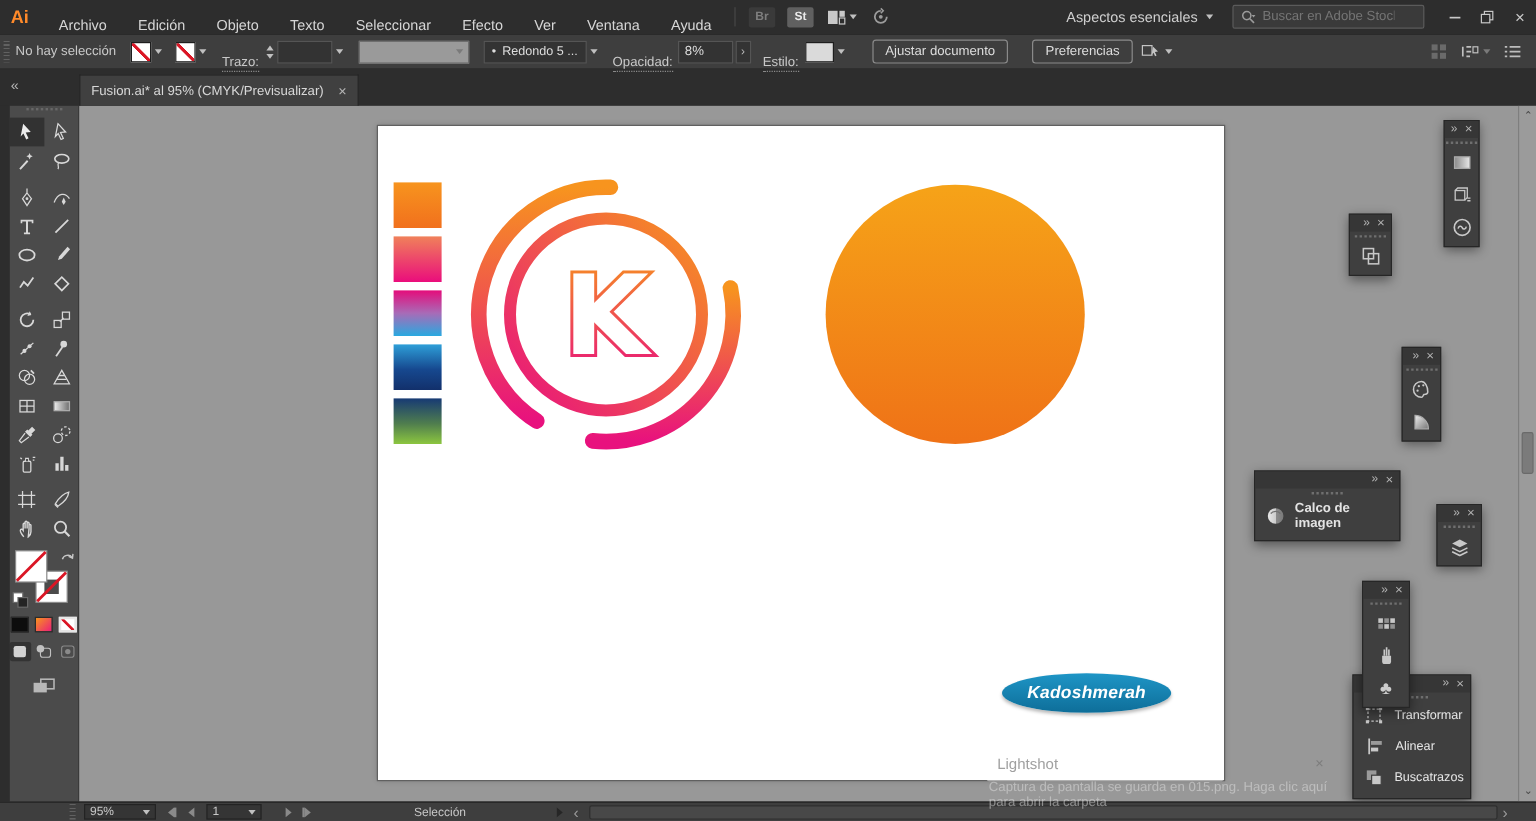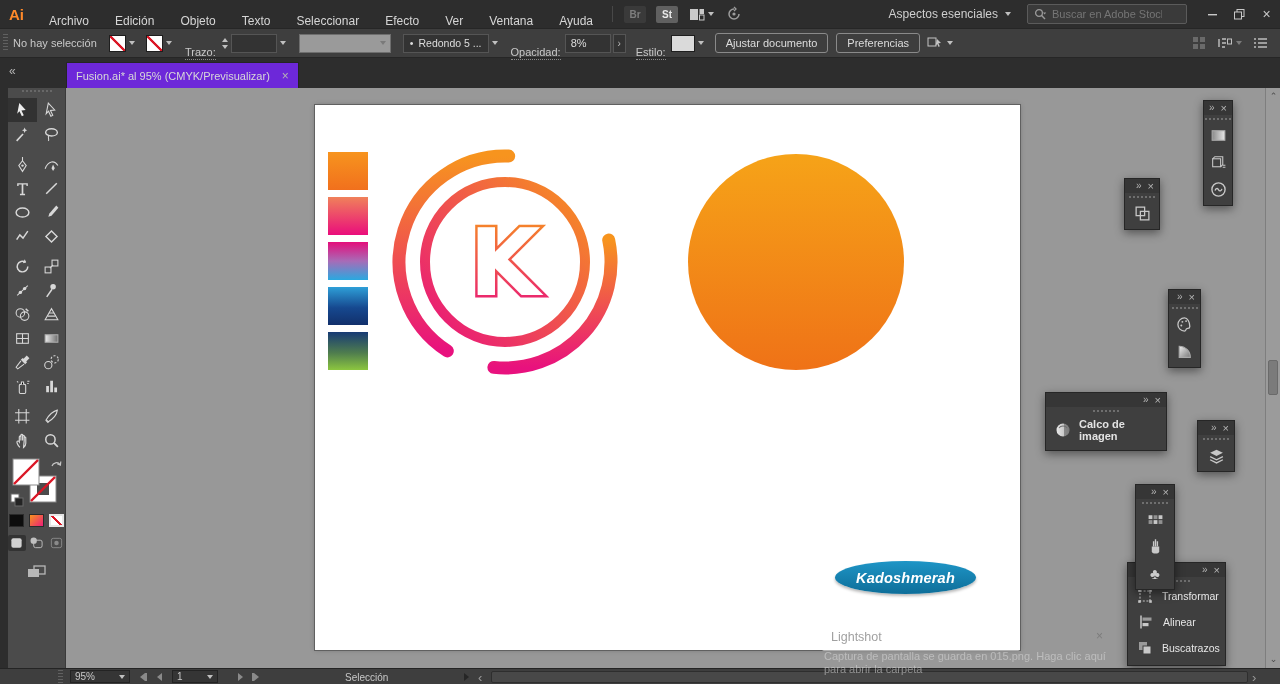--- a/index.html
+++ b/index.html
@@ -34,27 +34,27 @@
   .none-diag { background:linear-gradient(45deg,#FFF 43%,#DA1625 45%,#DA1625 55%,#FFF 57%) #FFF; }
   .cb-chev { margin:0 3px 0 3px; }
   .label-dotted { border-bottom:1px dotted #8A8A8A; margin-left:10px; padding-bottom:1px;margin-top:20px; }
   .stepper { display:flex; flex-direction:column; gap:3px; margin-left:6px; }
   .value-box { width:46px; height:19px; background:#333; border:1px solid #555; margin-left:3px; }
   .profile-dd { width:92px; height:19px; background:#9A9A9A; border:1px solid #6E6E6E; margin-left:10px; display:flex; align-items:center; justify-content:flex-end; padding-right:4px; }
   .brush-box { height:19px; background:#333; border:1px solid #555; color:#DDD; display:flex; align-items:center; gap:5px; padding:0 6px; font-size:10.5px; margin-left:12px; }
   .opacity-box { width:46px; height:19px; background:#333; border:1px solid #555; margin-left:4px; display:flex; align-items:center; padding-left:5px; color:#DDD; }
   .flyout { width:13px; height:19px; border:1px solid #555; background:#333; color:#BBB; display:flex; align-items:center; justify-content:center; font-size:10px; margin-left:2px; }
   .estilo-swatch { width:24px; height:17px; background:#DADADA; border:1px solid #1E1E1E; margin-left:5px; }
-  .cb-btn { height:20px; border:1px solid #8A8A8A; border-radius:3px; padding:0 10px; display:flex; align-items:center; margin-left:8px; color:#DDD; background:transparent; font-size:11px; font-family:"Liberation Sans",sans-serif; }
+  .cb-btn { height:20px; border:1px solid #8A8A8A; border-radius:3px; padding:0 10px; display:flex; align-items:center; margin-left:20px; color:#DDD; background:transparent; font-size:11px; font-family:"Liberation Sans",sans-serif; }
   .cb-right { margin-left:auto; display:flex; align-items:center; gap:11px; padding-right:12px; }
 
   
   #tabbar { position:absolute; top:58px; left:0; right:0; height:30px; background:#2D2D2D; z-index:8; }
   .collapse-g { position:absolute; left:9px; top:6px; color:#B5B5B5; font-size:12px; letter-spacing:-2px; }
-  .doc-tab { position:absolute; left:66px; top:4px; height:26px; background:#6d28d9; border:1px solid #252525; border-bottom:none; display:flex; align-items:center; padding:0 9px; font-size:11px; color:#D8D8D8; }
+  .doc-tab { position:absolute; left:66px; top:4px; height:26px; background:#404040; border:1px solid #252525; border-bottom:none; display:flex; align-items:center; padding:0 9px; font-size:11px; color:#D8D8D8; }
   .tab-close { margin-left:12px; color:#B5B5B5; font-size:12px; }
 
   
   #left-strip { position:absolute; left:0; top:58px; width:8px; bottom:16px; background:#2D2D2D; z-index:7; }
   #main { position:absolute; top:88px; left:0; right:0; bottom:16px; }
 
   #toolbar { position:absolute; left:8px; top:0; width:58px; bottom:0; background:#4B4B4B; border-right:1px solid #3A3A3A; }
   .tb-grip { height:7px; width:30px; margin:2px auto 1px; border-top:2px dotted #686868; }
   #tools-grid { display:grid; grid-template-columns:29px 29px; }
   .tool { height:24px; display:flex; align-items:center; justify-content:center; }

